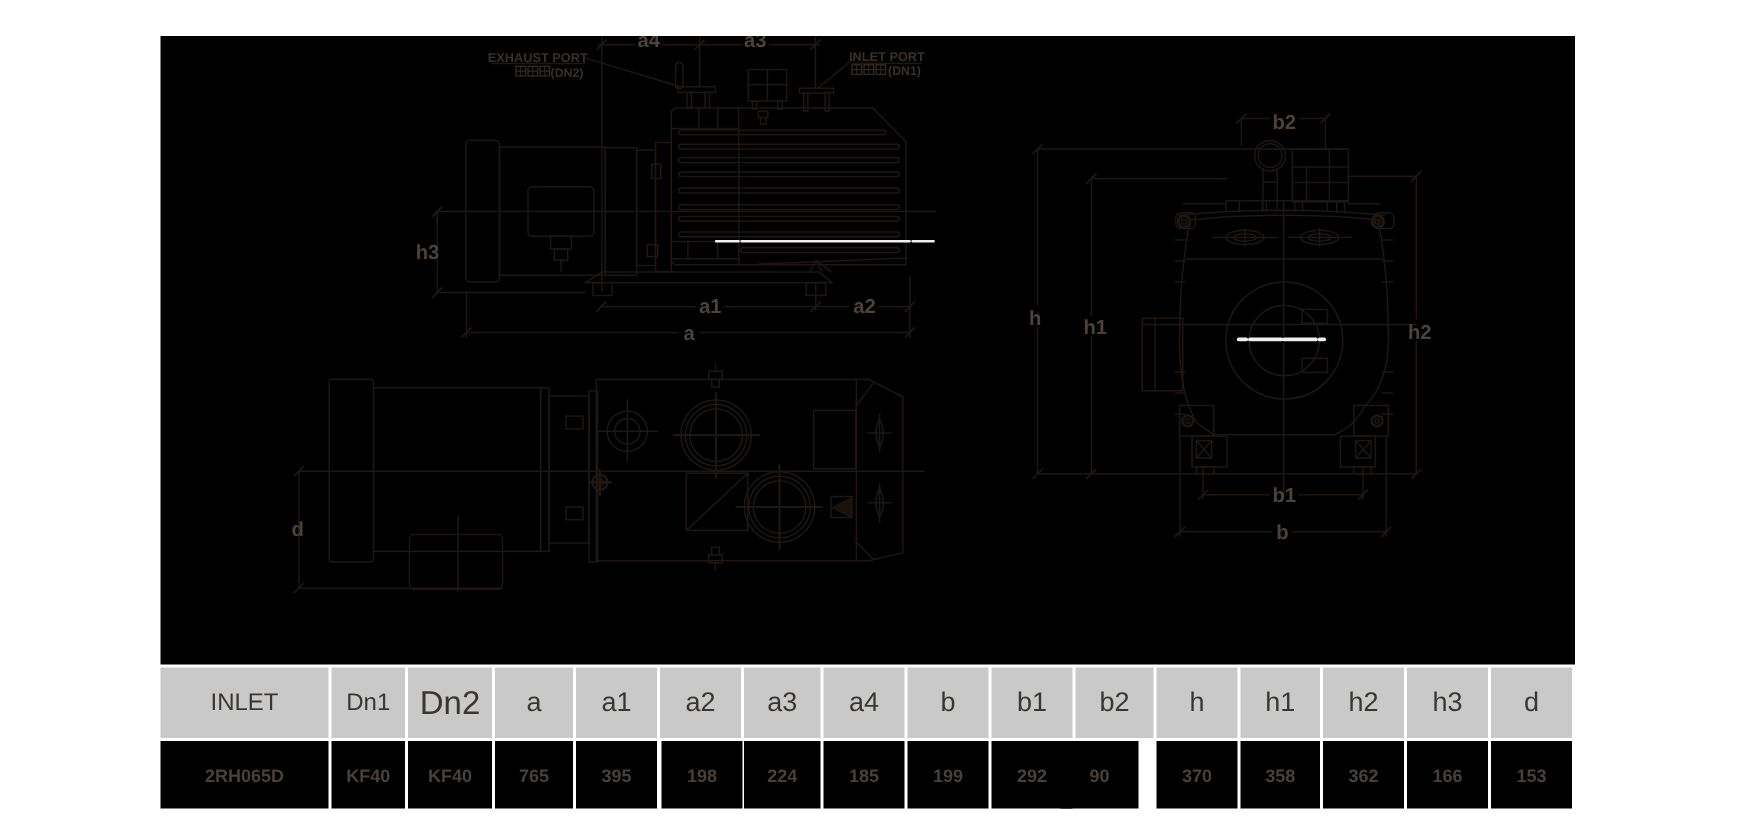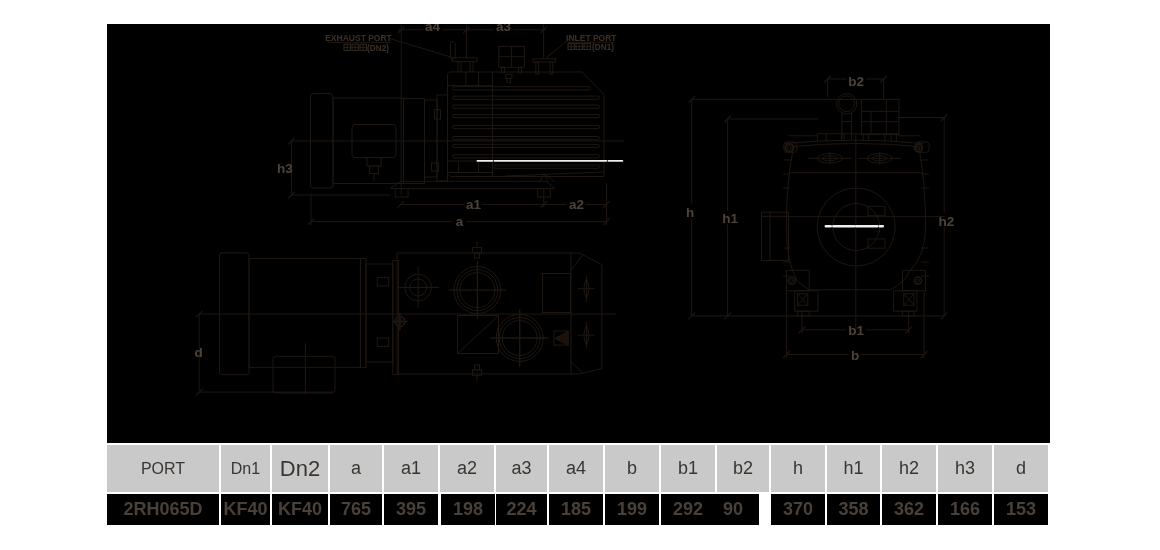--- a/index.html
+++ b/index.html
@@ -1,20 +1,20 @@
 <!DOCTYPE html>
 <html><head><meta charset="utf-8">
 <style>
 html,body{margin:0;padding:0;background:#ffffff;width:1160px;height:550px;overflow:hidden}
 *{box-sizing:border-box;font-family:"Liberation Sans",sans-serif}
 #panel{position:absolute;left:107px;top:24px;width:943px;height:419px;background:#000}
 .hc{position:absolute;top:445px;height:47px;background:#c9c9c9;color:#3a3632;
 display:flex;align-items:center;justify-content:center}
-.dc{position:absolute;top:494px;height:31px;background:#000;color:#4a403a;
-display:flex;align-items:center;justify-content:center;font-size:18px;font-weight:bold}
+.dc{position:absolute;top:494px;height:45px;background:#000;color:#4a403a;
+display:flex;align-items:center;justify-content:center;font-size:12px;font-weight:bold}
 </style></head>
 <body>
 <div id="panel">
 <svg width="943" height="419" viewBox="107 24 943 419" fill="none" stroke="#1f1712" stroke-width="1" stroke-linecap="round">
 <rect x="310.5" y="93.5" width="22.5" height="94.5" rx="3"></rect>
 <rect x="333" y="98" width="70.5" height="85.5"></rect>
 <rect x="352" y="124.5" width="44" height="33" rx="3"></rect>
 <rect x="367" y="157.5" width="14" height="8.5"></rect>
 <rect x="369.5" y="166" width="9" height="7.5"></rect>
 <line x1="374" y1="173.5" x2="374" y2="181"></line>
@@ -289,21 +289,21 @@
       <line x1="568" y1="46.4" x2="574.4" y2="46.4" stroke="#342b23" stroke-width="0.7"></line>
       <line x1="571.2" y1="43.2" x2="571.2" y2="49.6" stroke="#342b23" stroke-width="0.7"></line>
 <rect x="576" y="43.2" width="6.4" height="6.4" fill="none" stroke="#342b23" stroke-width="0.9"></rect>
       <line x1="576" y1="46.4" x2="582.4" y2="46.4" stroke="#342b23" stroke-width="0.7"></line>
       <line x1="579.2" y1="43.2" x2="579.2" y2="49.6" stroke="#342b23" stroke-width="0.7"></line>
 <rect x="584" y="43.2" width="6.4" height="6.4" fill="none" stroke="#342b23" stroke-width="0.9"></rect>
       <line x1="584" y1="46.4" x2="590.4" y2="46.4" stroke="#342b23" stroke-width="0.7"></line>
       <line x1="587.2" y1="43.2" x2="587.2" y2="49.6" stroke="#342b23" stroke-width="0.7"></line>
 </svg>
 </div>
-<div class="hc" style="left:107px;width:112px;font-size:16px">PORT</div>
+<div class="hc" style="left:107px;width:112px;font-size:16px">INLET</div>
 <div class="hc" style="left:221px;width:49px;font-size:16px">Dn1</div>
 <div class="hc" style="left:272px;width:56px;font-size:22px">Dn2</div>
 <div class="hc" style="left:330px;width:52px;font-size:18px">a</div>
 <div class="hc" style="left:384px;width:54px;font-size:18px">a1</div>
 <div class="hc" style="left:440px;width:54px;font-size:18px">a2</div>
 <div class="hc" style="left:496px;width:51px;font-size:18px">a3</div>
 <div class="hc" style="left:549px;width:54px;font-size:18px">a4</div>
 <div class="hc" style="left:605px;width:54px;font-size:18px">b</div>
 <div class="hc" style="left:661px;width:54px;font-size:18px">b1</div>
 <div class="hc" style="left:717px;width:52px;font-size:18px">b2</div>

